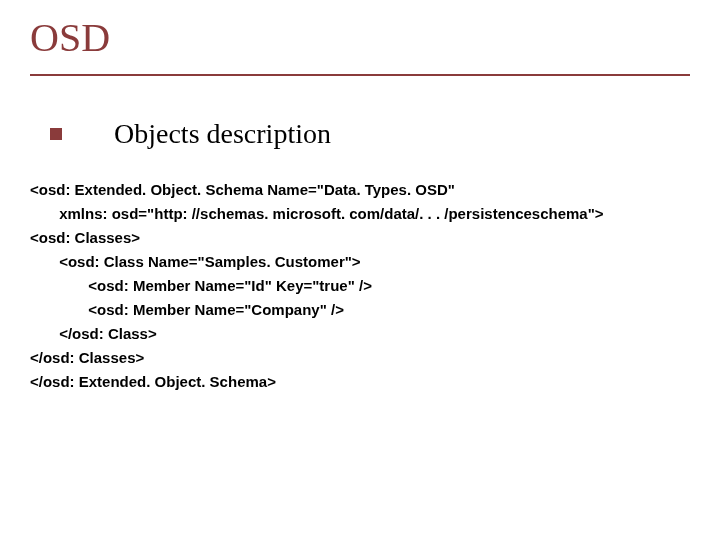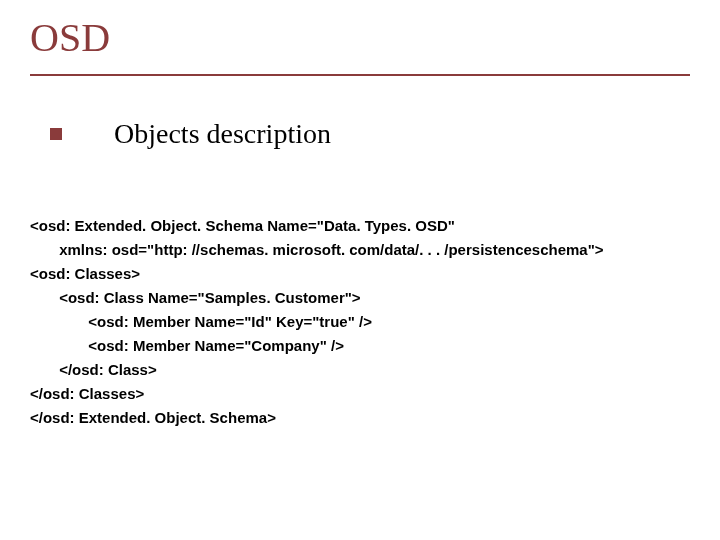--- a/index.html
+++ b/index.html
@@ -52,21 +52,20 @@
   }
   .code {
     position: absolute;
     top: 178px;
     left: 30px;
     font-family: Arial, Helvetica, sans-serif;
     font-size: 15px;
     font-weight: bold;
     line-height: 1.6;
     white-space: pre;
-    margin-top: 36px;
   }
 </style>
 </head>
 <body>
 
 <div class="slide">
 
   <div class="title">OSD</div>
   <div class="title-rule"></div>
 

